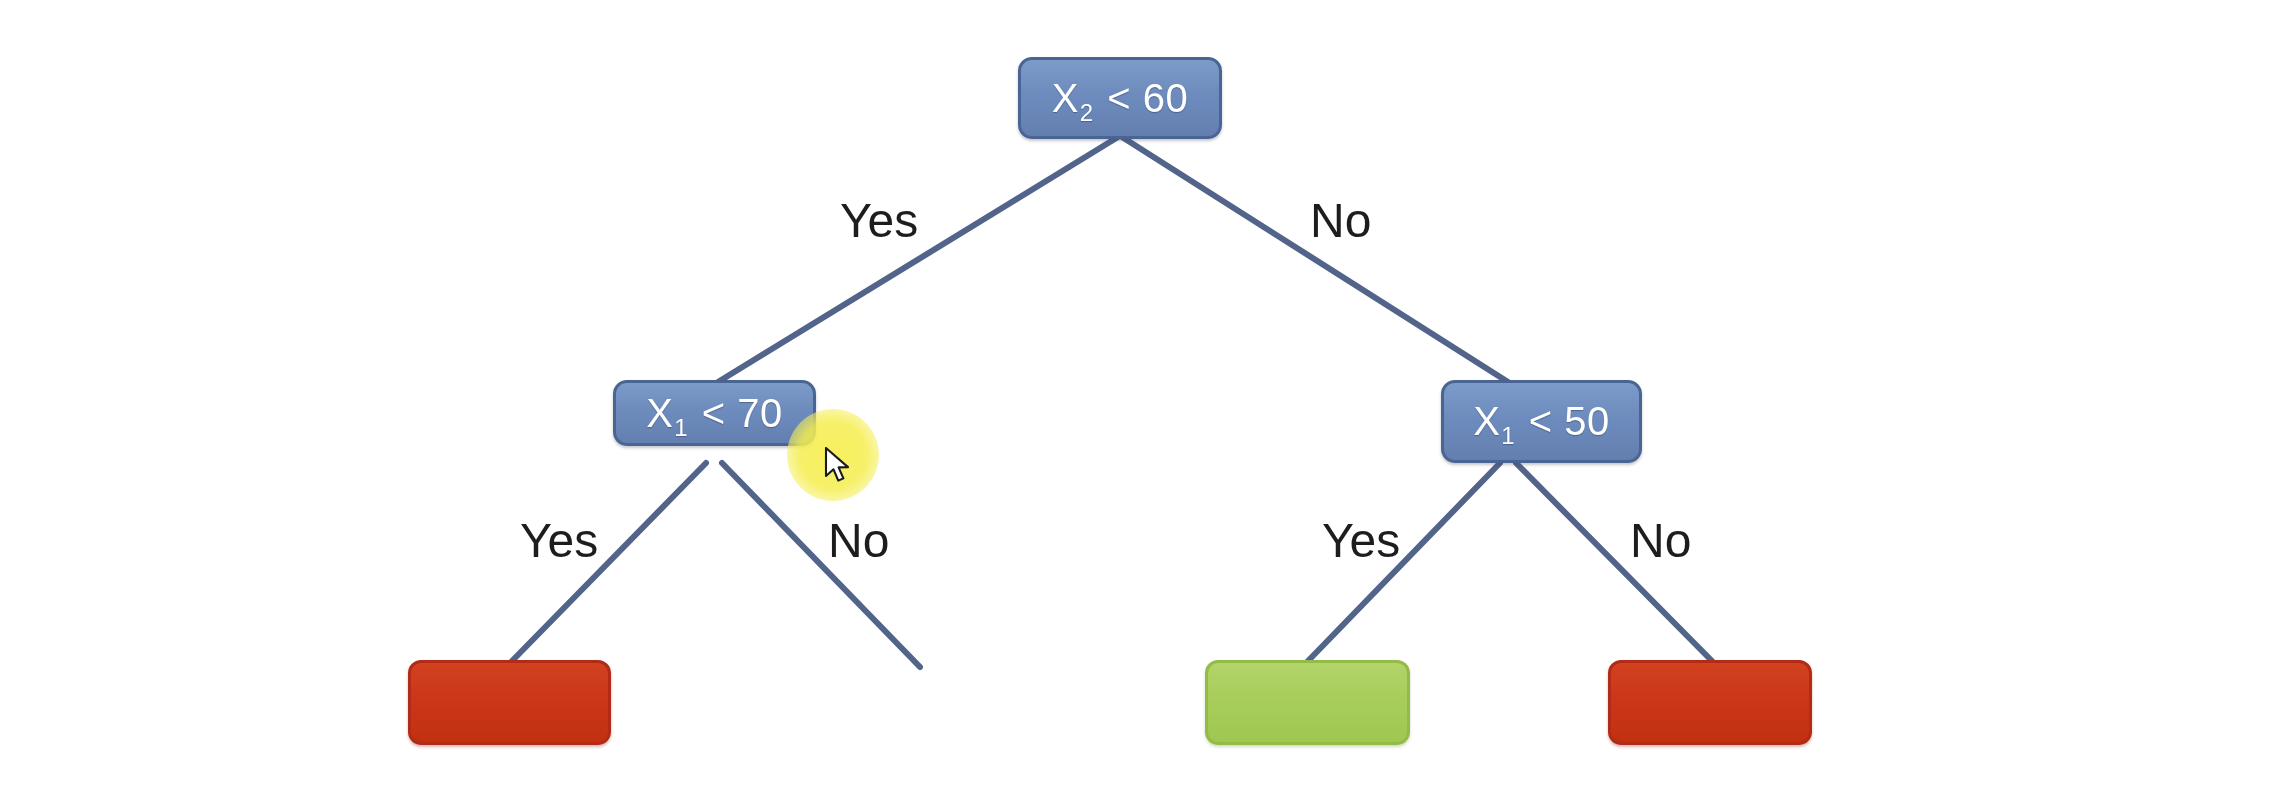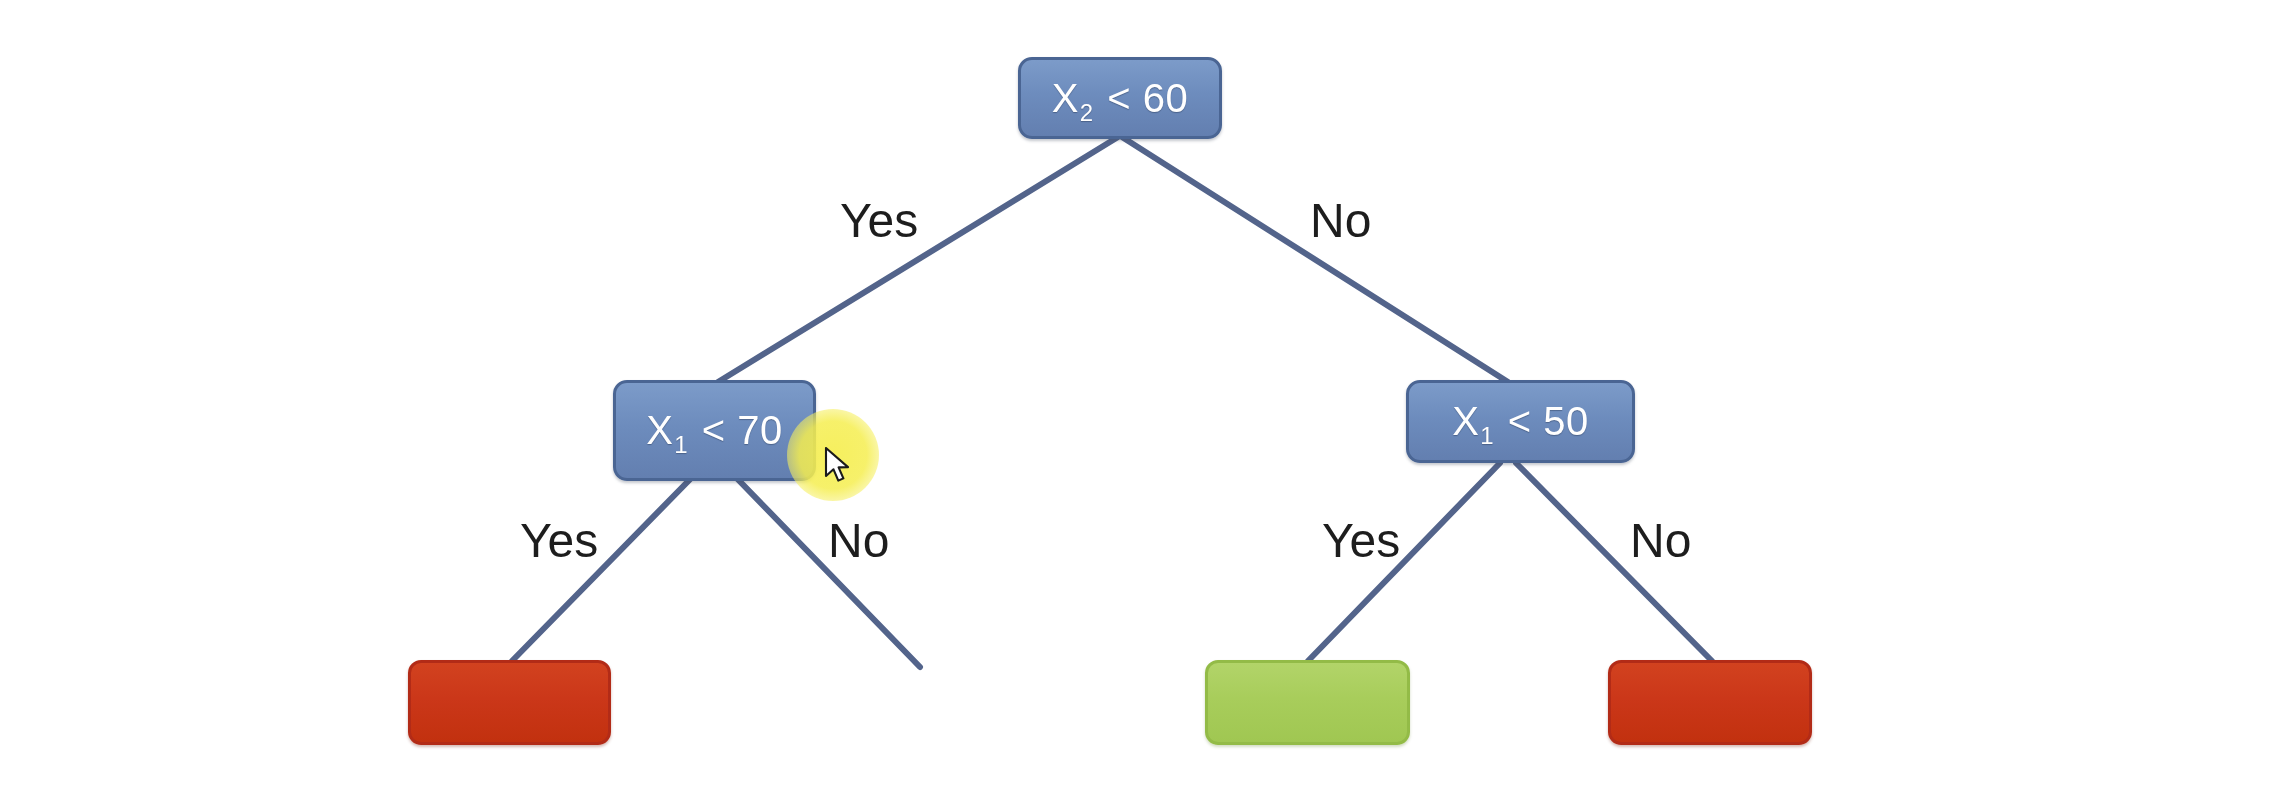--- a/index.html
+++ b/index.html
@@ -109,27 +109,27 @@
       <line x1="1516" y1="463" x2="1712" y2="661"></line>
     </g>
   </svg>
 
   <div class="node decision" style="left:1018px; top:57px; width:204px; height:82px;">
     <span class="label"><span>X</span><span class="sub">2</span>
       <span>&lt;</span>
       <span>60</span></span>
   </div>
 
-  <div class="node decision" style="left:613px; top:380px; width:203px; height:101px;">
+  <div class="node decision" style="left:613px; top:380px; width:203px; height:66px;">
     <span class="label"><span>X</span><span class="sub">1</span>
       <span>&lt;</span>
       <span>70</span></span>
   </div>
 
-  <div class="node decision" style="left:1406px; top:380px; width:229px; height:83px;align-items:center;">
+  <div class="node decision" style="left:1441px; top:380px; width:201px; height:83px;align-items:center;">
     <span class="label"><span>X</span><span class="sub">1</span>
       <span>&lt;</span>
       <span>50</span></span>
   </div>
 
   <div class="node leaf leaf-red" style="left:408px; top:660px; width:203px; height:85px;"></div>
 
   <div class="node leaf leaf-green" style="left:1205px; top:660px; width:205px; height:85px;"></div>
 
   <div class="node leaf leaf-red" style="left:1608px; top:660px; width:204px; height:85px;"></div>

